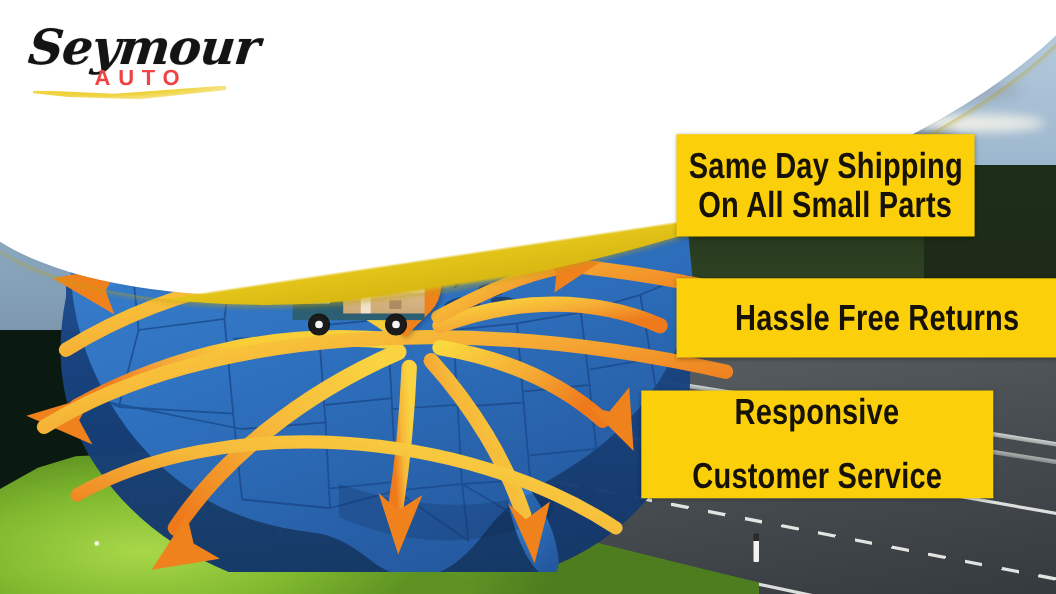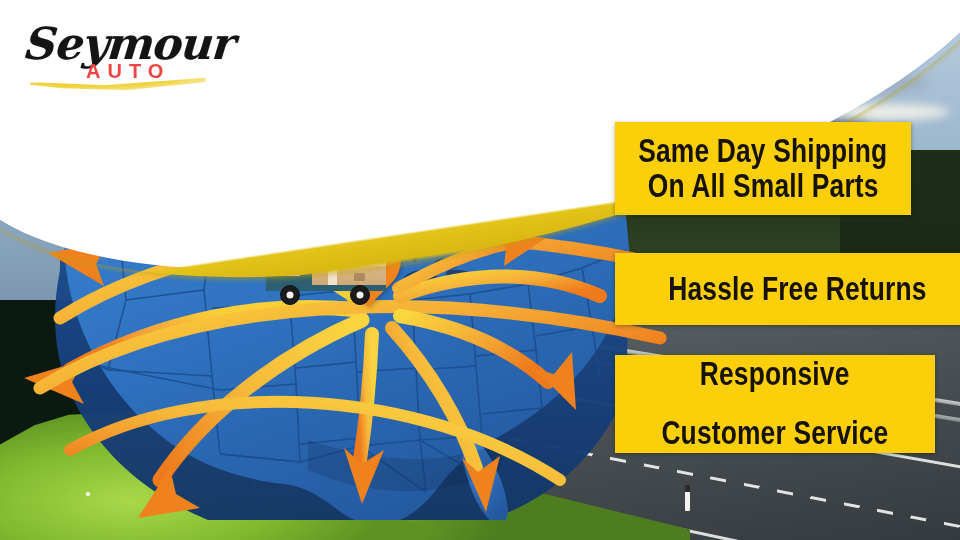--- a/index.html
+++ b/index.html
@@ -187,25 +187,25 @@
     position:absolute;background:#fbd00a;
     display:flex;flex-direction:column;align-items:center;justify-content:center;
     box-shadow:0 1px 4px rgba(0,0,0,.35);
   }
   .banner span{
     display:block;color:#161208;font-weight:700;
     font-family:"Liberation Sans", sans-serif;
     transform:scaleX(.80);transform-origin:center;
     white-space:nowrap;letter-spacing:.2px;line-height:1.06;
   }
-  #banner-1{left:615px;top:122px;width:296px;height:93px;}
+  #banner-1{left:615px;top:122px;width:271px;height:93px;}
   #banner-1 span{font-size:33px;}
   #banner-2{left:615px;top:253px;width:364px;height:72px;}
   #banner-2 span{font-size:33px;}
-  #banner-3{left:615px;top:355px;width:320px;height:98px;gap:24px;}
+  #banner-3{left:583px;top:355px;width:320px;height:98px;gap:24px;}
   #banner-3 span{font-size:33px;}
 </style>
 </head>
 <body>
 
 <div id="stage">
 
   <div class="bg">
     <div class="sky"></div>
     <div class="sunglow"></div>

